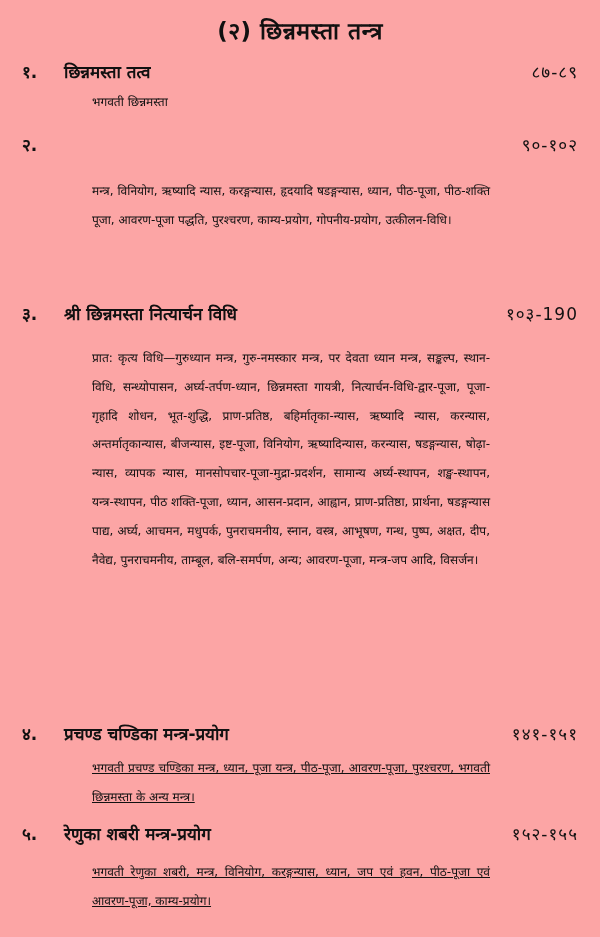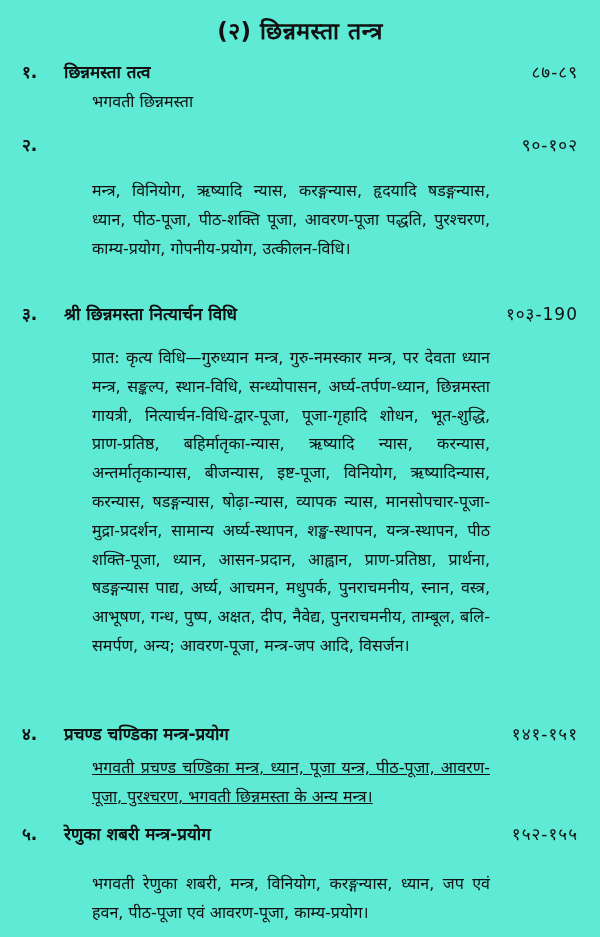--- a/index.html
+++ b/index.html
@@ -1,40 +1,40 @@
 <!DOCTYPE html>
 <html><head>
   <meta charset="utf-8">
   <style>
     html, body { margin: 0; padding: 0; background: #ffffff; }
     body {
       width: 600px; height: 937px; overflow: hidden; position: relative;
       font-family: "DejaVu Sans", "Liberation Sans", sans-serif;
       color: #111111;
     }
-    .page { position: absolute; left: 0; top: 0; width: 600px; height: 937px; background: #5eead4; }
+    .page { position: absolute; left: 0; top: 0; width: 600px; height: 937px; background: #fca5a5; }
     .title {
       position: absolute; top: 14px; left: 0; width: 600px; text-align: center;
       font-size: 23px; font-weight: bold; letter-spacing: 0.5px;
     }
     .entry { position: absolute; left: 0; width: 600px; }
     .entry-head { position: relative; height: 30px; }
     .num {
       position: absolute; left: 22px; top: 0; font-size: 17px; font-weight: bold;
     }
     .heading {
       position: absolute; left: 64px; top: 0; font-size: 17px; font-weight: bold;
       white-space: nowrap;
     }
     .pages {
       position: absolute; right: 22px; top: 0; font-size: 17px; font-weight: normal;
       letter-spacing: 1px;
     }
     .desc {
-      position: absolute; left: 92px; width: 398px; font-size: 16px;
+      position: absolute; left: 92px; width: 398px; font-size: 12px;
       line-height: 28.8px; text-align: justify; text-align-last: left;
     }
   </style>
 </head>
 <body>
 
 <div class="page">
   <div class="title">(२) छिन्नमस्ता तन्त्र</div>
 
   <div class="entry" style="top:60px;">
@@ -71,15 +71,15 @@
     </div>
     <div class="desc" style="top:32px;text-decoration:underline;">भगवती प्रचण्ड चण्डिका मन्त्र, ध्यान, पूजा यन्त्र, पीठ-पूजा, आवरण-पूजा, पुरश्चरण, भगवती छिन्नमस्ता के अन्य मन्त्र।</div>
   </div>
 
   <div class="entry" style="top:822px;">
     <div class="entry-head">
       <span class="num">५.</span>
       <span class="heading">रेणुका शबरी मन्त्र-प्रयोग</span>
       <span class="pages">१५२-१५५</span>
     </div>
-    <div class="desc" style="top:48px;">भगवती रेणुका शबरी, मन्त्र, विनियोग, करङ्गन्यास, ध्यान, जप एवं हवन, पीठ-पूजा एवं आवरण-पूजा, काम्य-प्रयोग।</div>
+    <div class="desc" style="top:36px;text-decoration:underline;">भगवती रेणुका शबरी, मन्त्र, विनियोग, करङ्गन्यास, ध्यान, जप एवं हवन, पीठ-पूजा एवं आवरण-पूजा, काम्य-प्रयोग।</div>
   </div>
 </div>
 
 </body></html>

